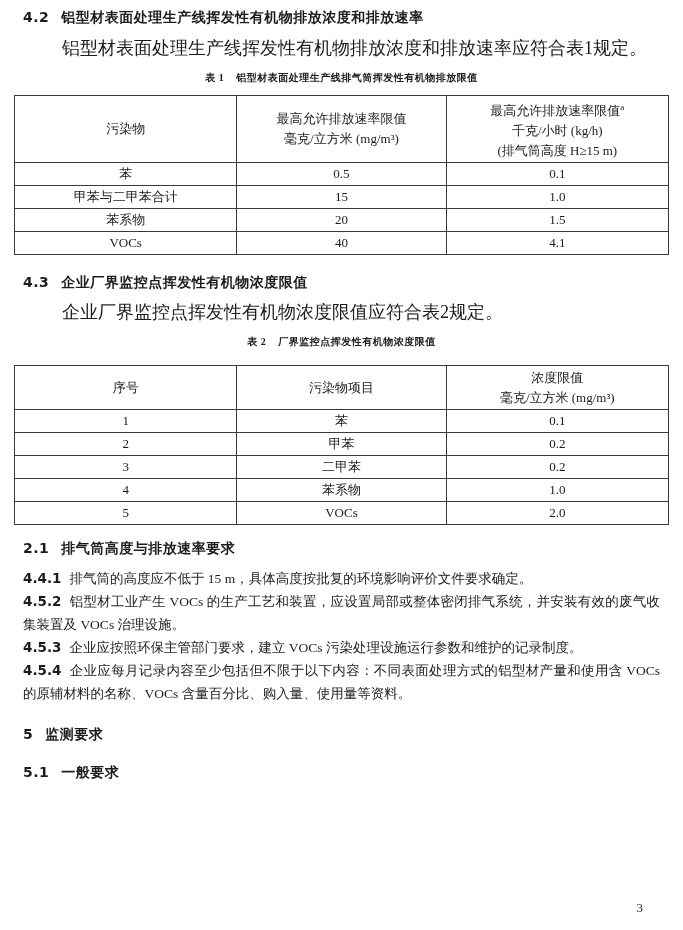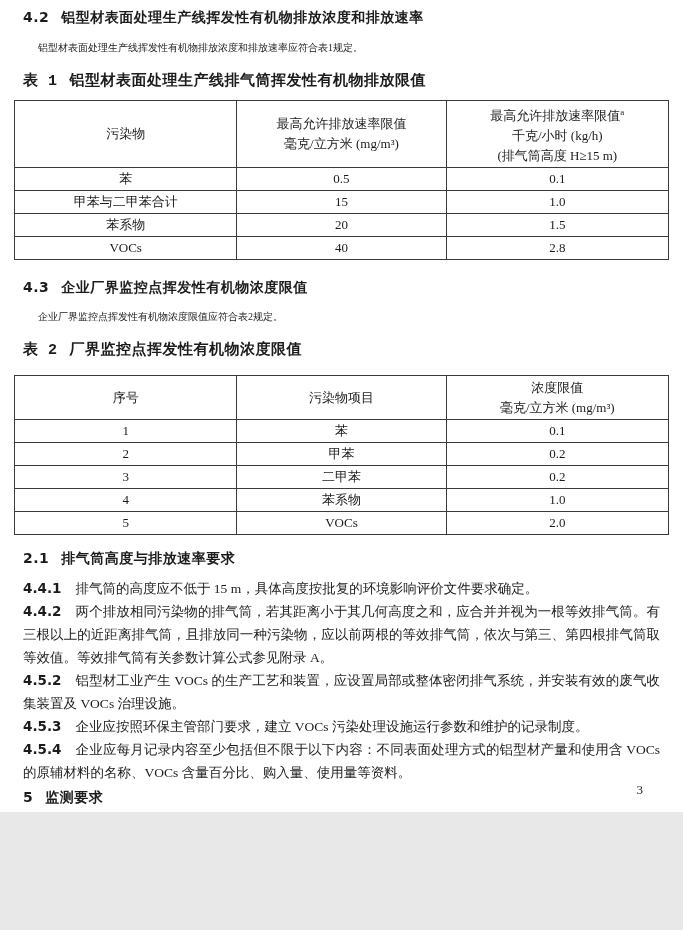--- a/index.html
+++ b/index.html
@@ -1,48 +1,48 @@
 <!DOCTYPE html>
 <html><head>
 <meta charset="utf-8">
 <style>
   html, body { margin:0; padding:0; background:#e8e8e8; }
   .page {
     position:relative;
-    width:683px; height:812px;
+    width:683px; height:930px;
     background:#ffffff;
     margin:0 auto;
     font-family:"Liberation Serif","DejaVu Serif",serif;
     color:#1c1c1c;
     overflow:hidden;
     box-sizing:border-box;
   }
   .content { padding:8px 23px 0 23px; box-sizing:border-box; }
 
   .sec-heading {
     font-family:"DejaVu Sans","Liberation Sans",sans-serif;
     font-weight:bold;
     font-size:14px;
     line-height:18px;
     letter-spacing:0.5px;
   }
   .sec-heading .h-num { margin-right:12px; }
 
   .intro-p {
-    font-size:10px;
+    font-size:18px;
     line-height:18px;
     text-indent:1.5em;
-    margin:0;
+    margin:12px;
   }
 
   .tbl-caption {
-    font-family:Liberation Mono, monospace;
+    font-family:Liberation Serif, serif;
     font-weight:bold;
-    font-size:15px;
-    text-align:left;
+    font-size:10px;
+    text-align:center;
     letter-spacing:0.5px;
   }
   .tbl-caption .cap-label { margin-right:12px; }
 
   table.limits {
     border-collapse:collapse;
     table-layout:fixed;
     width:655px;
     margin-left:-9px;
   }
@@ -70,30 +70,30 @@
 
   .clause {
     font-size:13.5px;
     line-height:23px;
     text-align:justify;
     margin:0;
   }
   .clause .c-num {
     font-family:"DejaVu Sans","Liberation Sans",sans-serif;
     font-weight:bold;
-    margin-right:14px;
+    margin-right:8px;
   }
 
   .mt13 { margin-top:13px; }
   .mt14 { margin-top:14px; }
   .mt10 { margin-top:10px; }
   .mt18 { margin-top:18px; }
   .mt12 { margin-top:12px; }
   .mt8  { margin-top:16px;  }
-  .mt20 { margin-top:4px; }
+  .mt20 { margin-top:20px; }
   .mt9  { margin-top:9px;  }
 
   .page-number {
     position:absolute;
     right:40px; bottom:14px;
     font-size:13px;
   }
 </style>
 </head>
 <body>
@@ -141,21 +141,21 @@
           <td>1.0</td>
         </tr>
         <tr class="data-row">
           <td>苯系物</td>
           <td>20</td>
           <td>1.5</td>
         </tr>
         <tr class="data-row">
           <td>VOCs</td>
           <td>40</td>
-          <td>2.8</td>
+          <td>4.1</td>
         </tr>
       </tbody>
     </table>
 
     <div class="sec-heading mt18">
       <span class="h-num">4.3</span><span>企业厂界监控点挥发性有机物浓度限值</span>
     </div>
 
     <p class="intro-p mt12">企业厂界监控点挥发性有机物浓度限值应符合表2规定。</p>
 
@@ -206,23 +206,20 @@
       </tbody>
     </table>
 
     <div class="sec-heading mt14">
       <span class="h-num">2.1</span><span>排气筒高度与排放速率要求</span>
     </div>
 
     <p class="clause mt10">
       <span class="c-num">4.4.1</span><span>排气筒的高度应不低于 15 m，具体高度按批复的环境影响评价文件要求确定。</span>
     </p>
-    <p class="clause">
-      <span class="c-num">4.4.2</span><span>两个排放相同污染物的排气筒，若其距离小于其几何高度之和，应合并并视为一根等效排气筒。有三根以上的近距离排气筒，且排放同一种污染物，应以前两根的等效排气筒，依次与第三、第四根排气筒取等效值。等效排气筒有关参数计算公式参见附录 A。</span>
-    </p>
 
 
     <p class="clause">
       <span class="c-num">4.5.2</span><span>铝型材工业产生 VOCs 的生产工艺和装置，应设置局部或整体密闭排气系统，并安装有效的废气收集装置及 VOCs 治理设施。</span>
     </p>
     <p class="clause">
       <span class="c-num">4.5.3</span><span>企业应按照环保主管部门要求，建立 VOCs 污染处理设施运行参数和维护的记录制度。</span>
     </p>
     <p class="clause">
       <span class="c-num">4.5.4</span><span>企业应每月记录内容至少包括但不限于以下内容：不同表面处理方式的铝型材产量和使用含 VOCs 的原辅材料的名称、VOCs 含量百分比、购入量、使用量等资料。</span>

